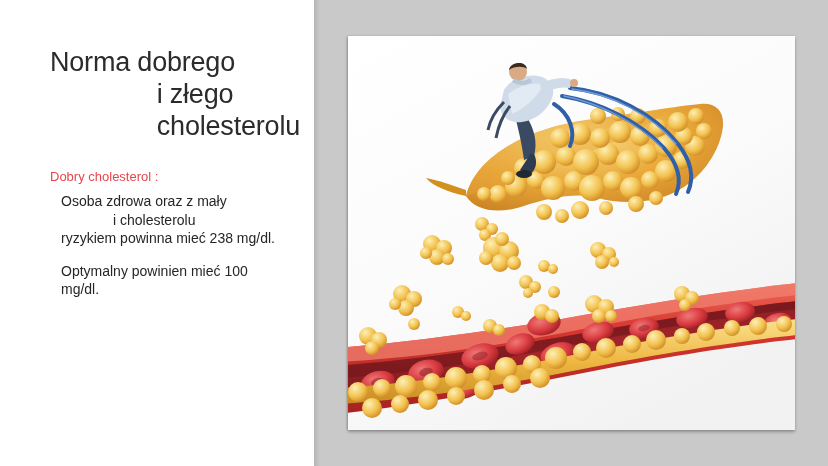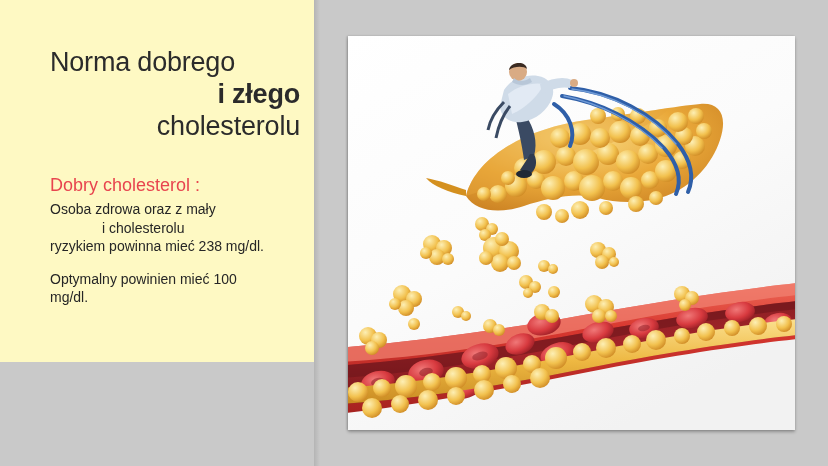--- a/index.html
+++ b/index.html
@@ -5,43 +5,43 @@
   html,body{margin:0;padding:0;}
   body{
     width:828px;height:466px;overflow:hidden;
     background:#c9c9c9;
     font-family:"Liberation Sans", sans-serif;
   }
   .slide{position:relative;width:828px;height:466px;background:#c9c9c9;}
 
   
   .text-panel{
-    position:absolute;left:0;top:0;width:314px;height:362px;
-    background:#fef9c3;
+    position:absolute;left:0;top:0;width:314px;height:466px;
+    background:#ffffff;
   }
   .panel-shadow{
     position:absolute;left:314px;top:0;width:6px;height:466px;
     background:linear-gradient(to right,rgba(0,0,0,0.10),rgba(0,0,0,0));
   }
 
   .title{
     position:absolute;left:50px;top:46px;width:250px;
     font-size:27px;line-height:32px;font-weight:400;color:#2b2b2b;
     letter-spacing:-0.2px;
   }
   .title .l1{display:block;text-align:left;}
-  .title .l2{display:block;text-align:right;padding-left:40px;font-weight:bold;}
+  .title .l2{display:block;text-align:center;padding-left:40px;}
   .title .l3{display:block;text-align:right;}
 
   .body-block{position:absolute;left:50px;top:168px;width:225px;}
   .red-head{
-    color:#e8454f;font-size:18px;line-height:18px;margin:8px 0 6px 0;
+    color:#e8454f;font-size:13px;line-height:18px;margin:0 0 6px 0;
   }
   .para{
-    color:#262626;font-size:14px;line-height:18.5px;margin:0 0 9px 0;
+    color:#262626;font-size:14px;line-height:18.5px;margin:0 0 9px 11px;
   }
   .para .indent{display:block;padding-left:52px;}
   .gap{height:5px;}
 
   
   .photo-wrap{
     position:absolute;left:348px;top:36px;width:447px;height:394px;
     background:#fff;
     box-shadow:-1px 0 2px rgba(0,0,0,0.18), 0 2px 3px rgba(0,0,0,0.28);
     overflow:hidden;

